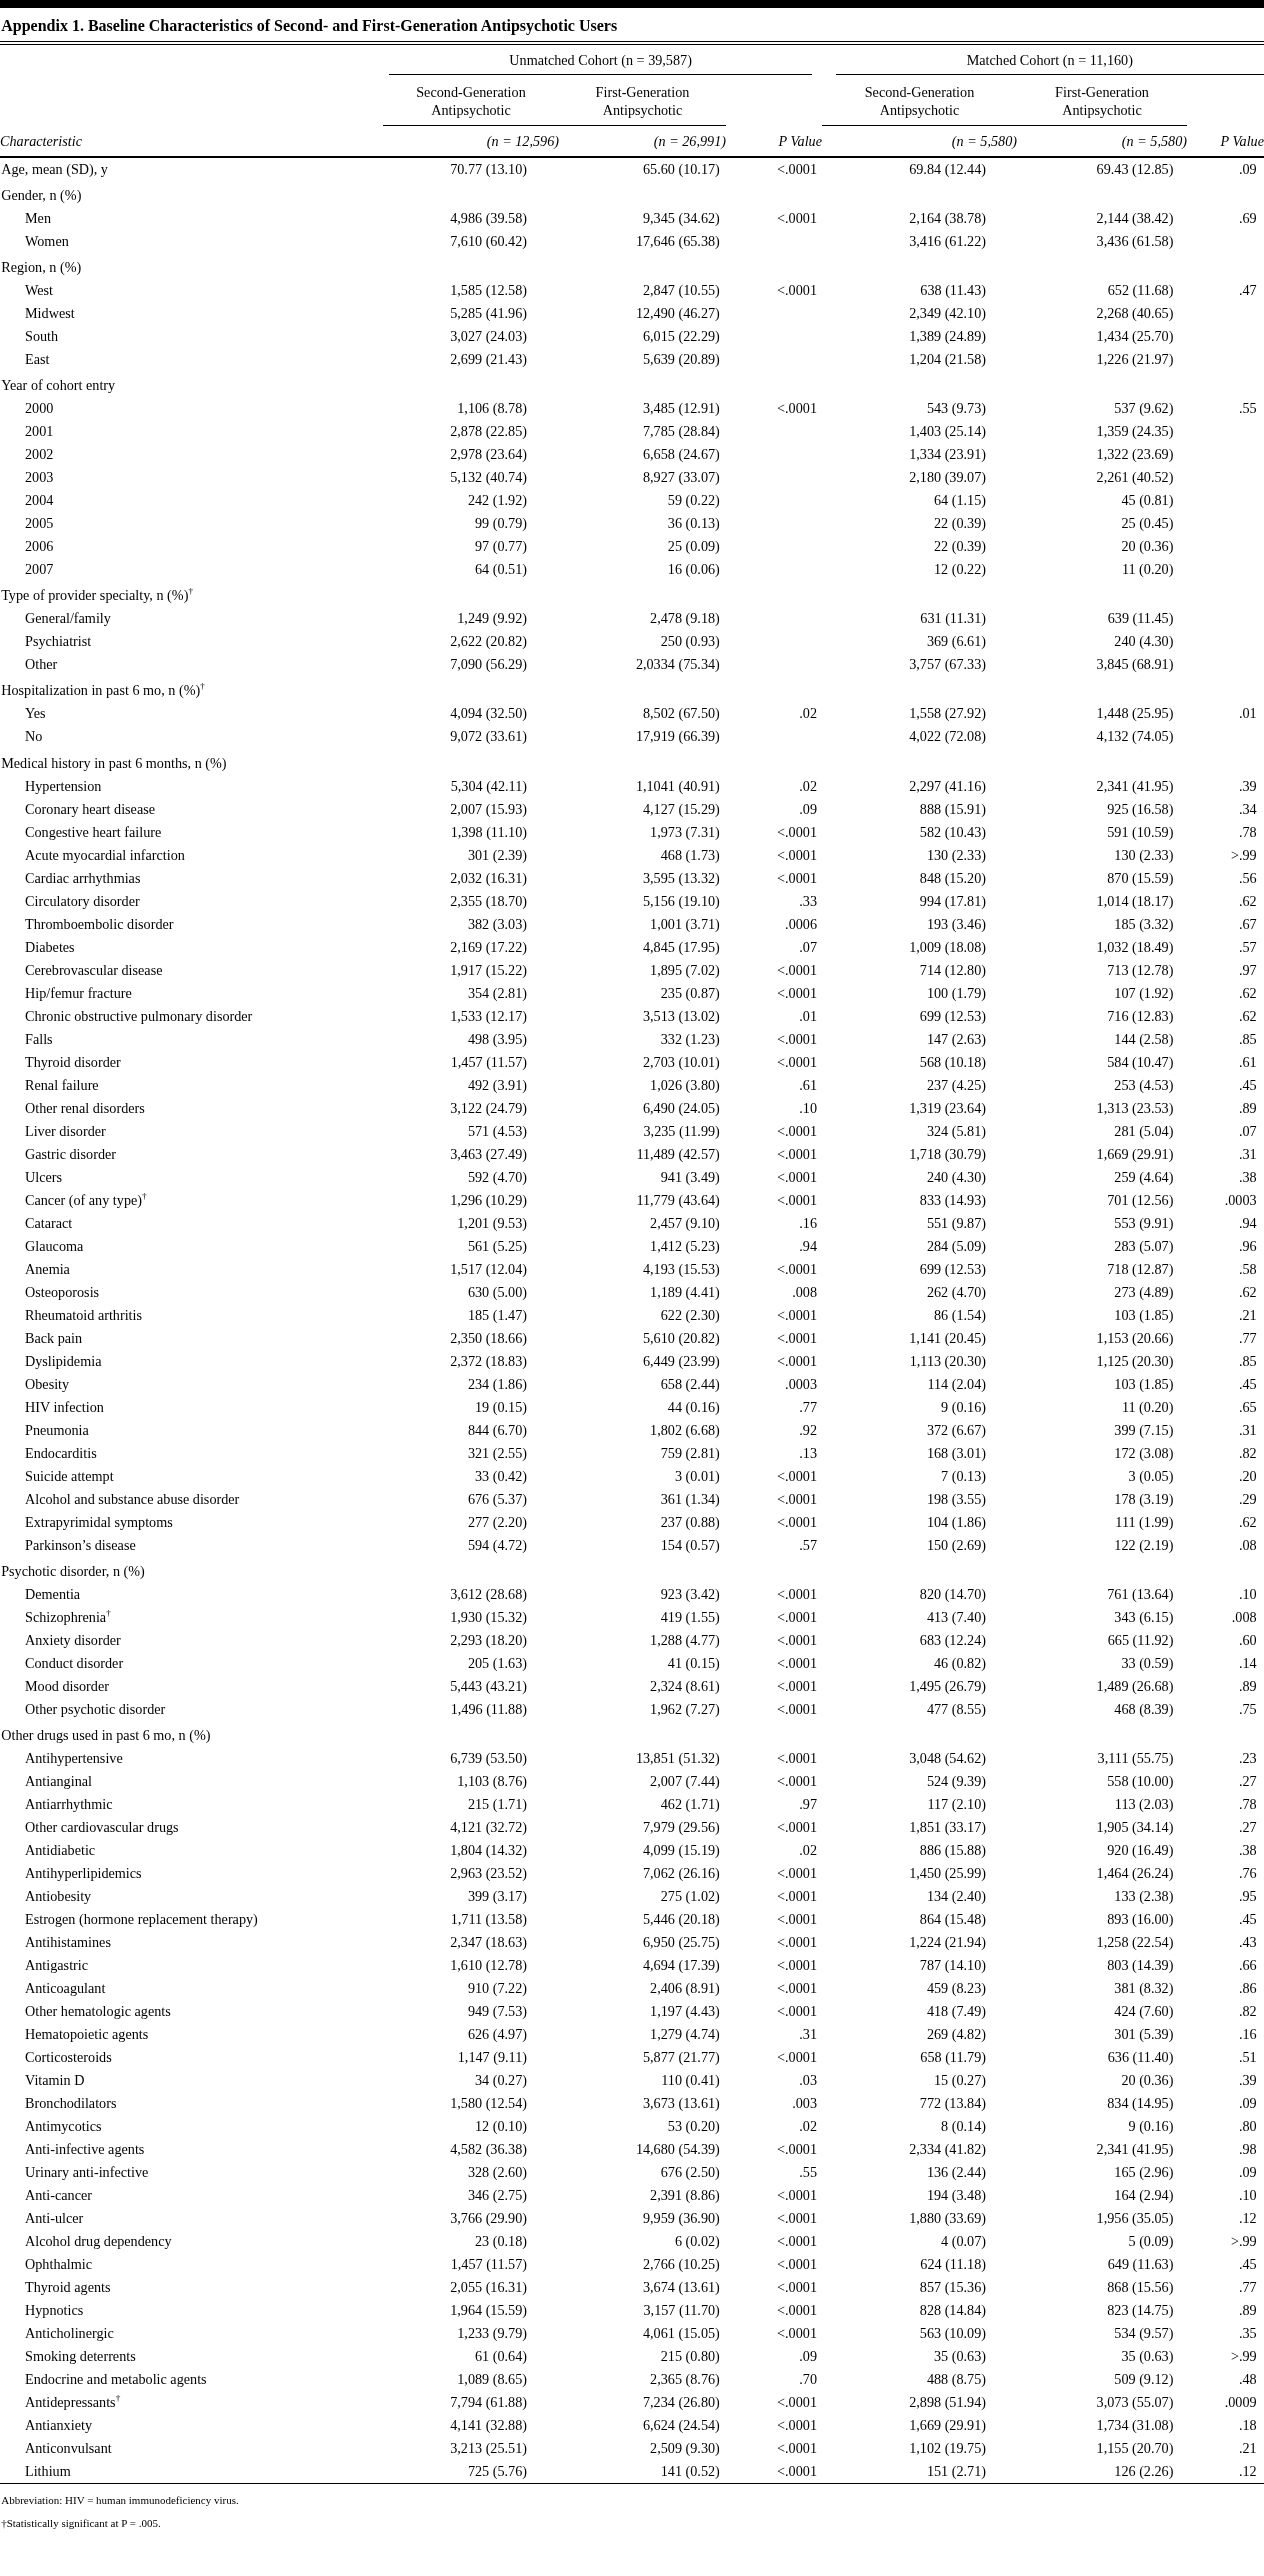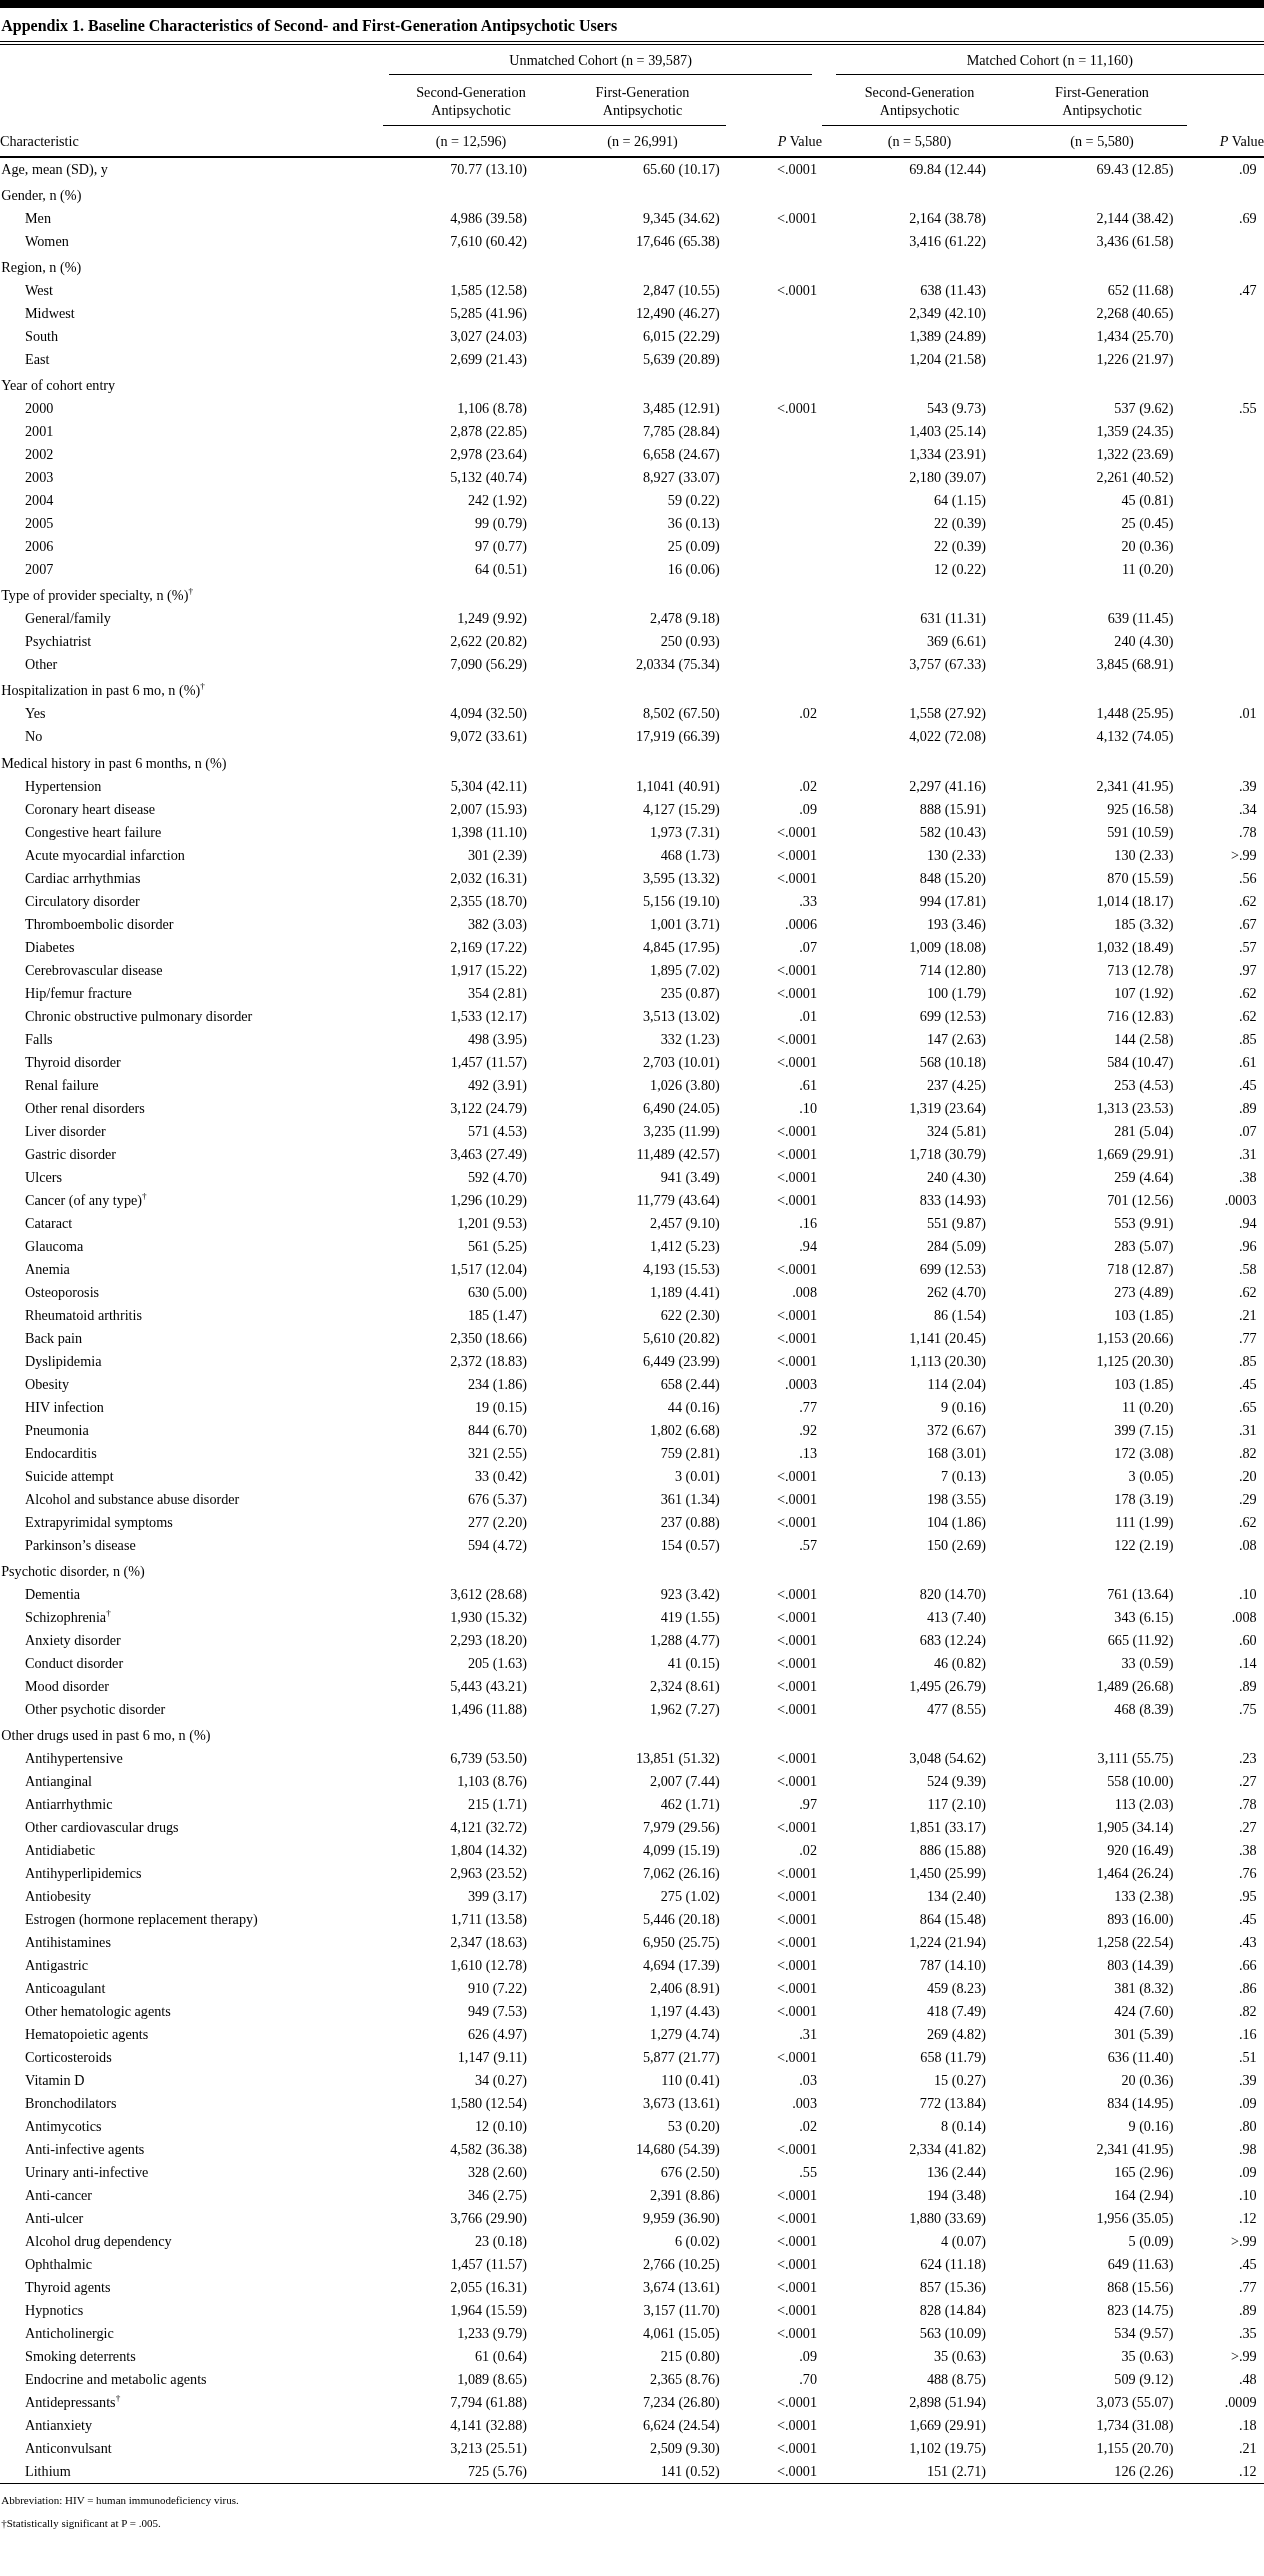--- a/index.html
+++ b/index.html
@@ -7,23 +7,23 @@
   .page{width:1264px;background:#fff;}
   .top-bar{height:8px;background:#000;}
   h1.title{font-size:16px;font-weight:bold;margin:8.7px 0 6.2px 1.2px;letter-spacing:0;}
   .title-rule{border-top:1.2px solid #000;border-bottom:1.2px solid #000;height:1.9px;}
   table{border-collapse:collapse;width:1264px;table-layout:fixed;margin-top:2px;}
   thead th{font-weight:normal;font-size:14.2px;vertical-align:bottom;padding:0;}
   .spanner{display:block;text-align:center;padding:5px 0 5.6px 0;border-bottom:1.9px solid #000;}
   th.span-unmatched .spanner{margin:0 10px 0 6.2px;}
   th.span-matched .spanner{margin:0 0 0 13.6px;}
   tr.drug-row th.drug{text-align:center;padding:7.4px 2.5px 5.6px 2.5px;border-bottom:1.9px solid #000;line-height:18.5px;}
-  tr.n-row th{padding:6.8px 0 6.8px 0;border-bottom:2.5px solid #000;line-height:16px;}
+  tr.n-row th{padding:6.8px 0 6.8px 0;border-bottom:2.5px solid #000;line-height:16px;font-style:italic;}
   th.char-head{text-align:left;padding-left:1.2px;}
-  th.num-h{text-align:center;}
+  th.num-h{text-align:right;}
   th.pv-h{text-align:right;}
   th.pv-h::first-letter{font-style:italic;}
   th.pv-u{padding-right:3.1px;}
   th.pv-m{padding-right:1.2px;}
   tbody td{font-size:14.2px;line-height:23px;padding:0;white-space:nowrap;overflow:hidden;}
   td.char{text-align:left;padding-left:1.2px;}
   td.char.indent{padding-left:25px;}
   tr.section td{padding-top:3.1px;}
   td.c1{text-align:right;padding-right:32px;}
   td.c2{text-align:right;padding-right:6.2px;}

